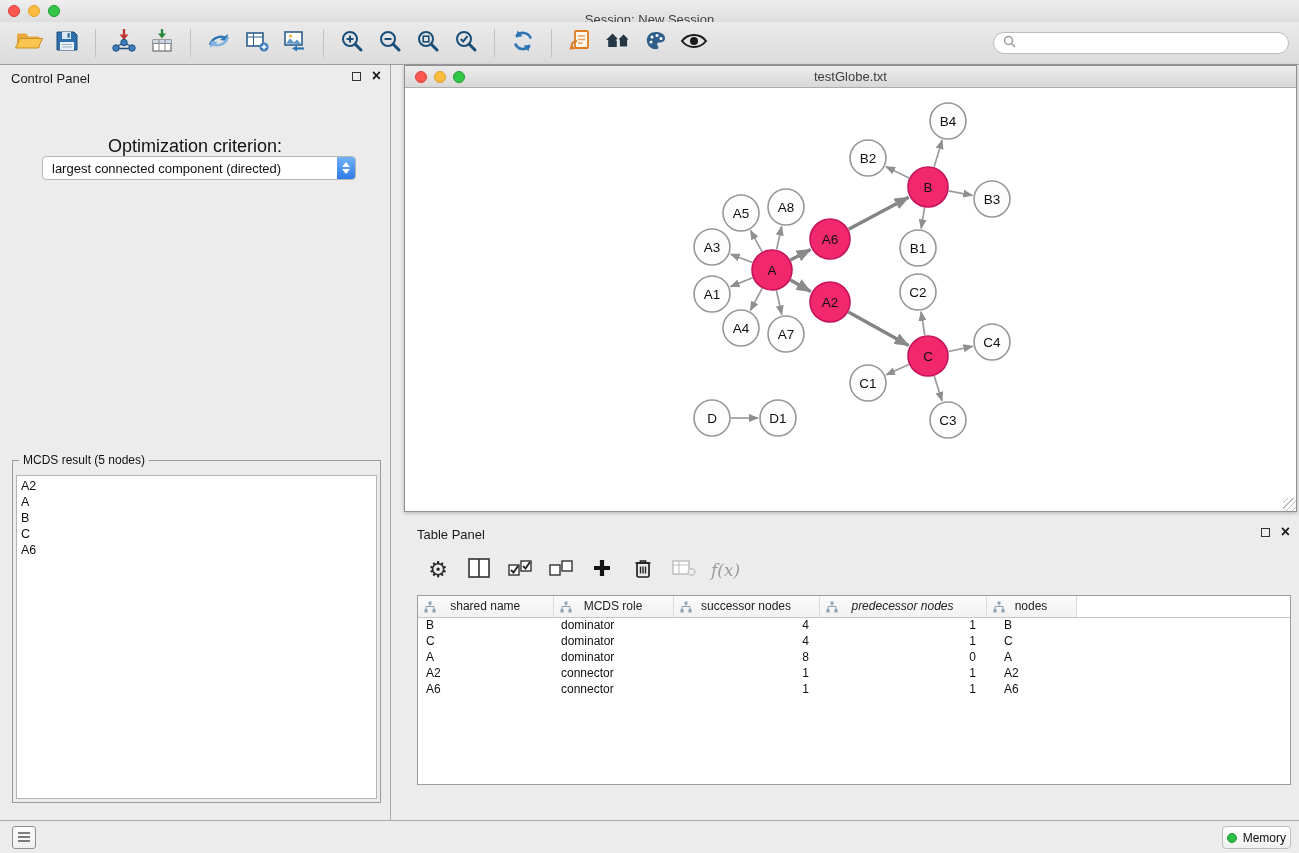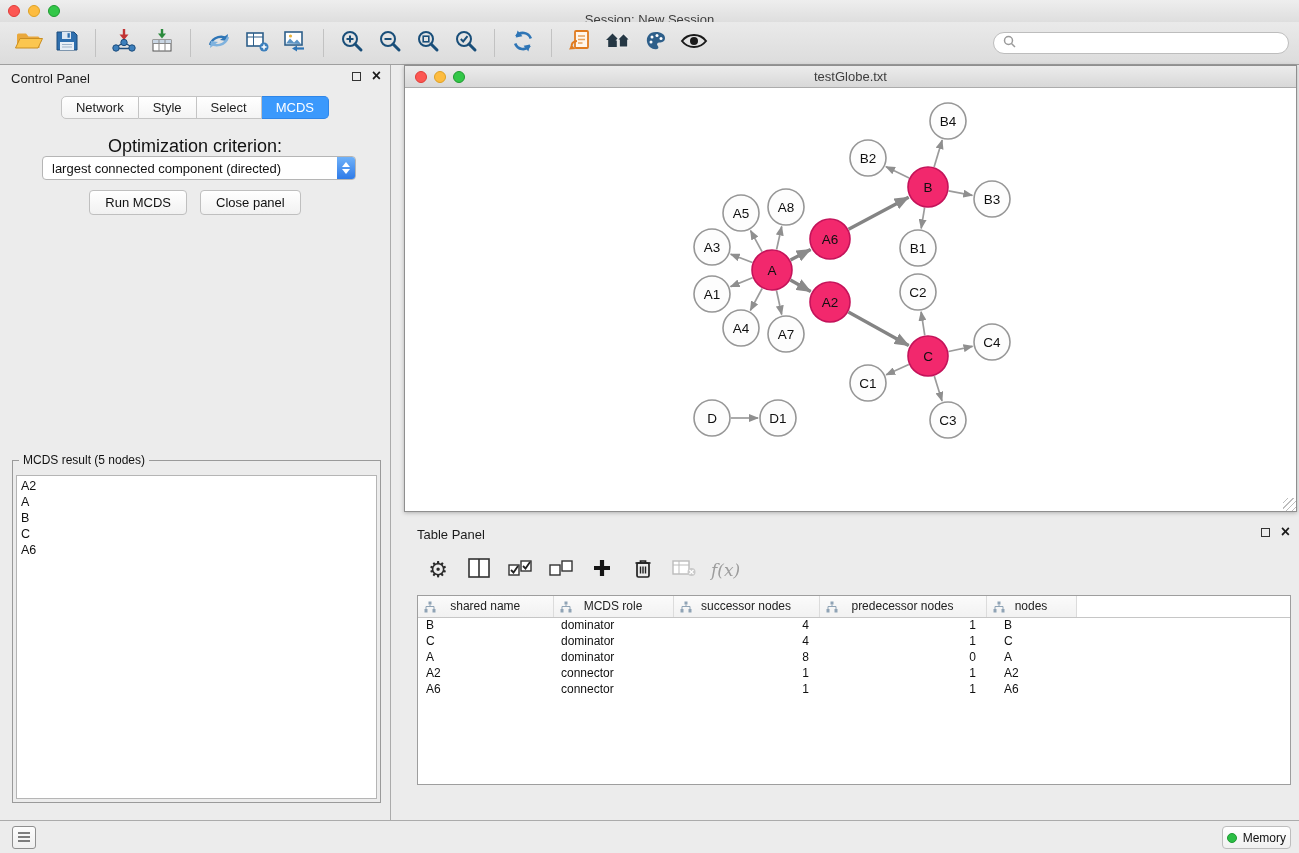--- a/index.html
+++ b/index.html
@@ -243,37 +243,27 @@
     <input type="text" placeholder="" style="">
   </div>
 </div>
 
 <div class="control-panel">
   <div class="panel-title">Control Panel</div>
   <div class="panel-controls">
     <span class="float-icon"></span>
     <span class="close-icon">×</span>
   </div>
-  <div class="seg-tabs cp-tabs">
-      <div class="seg-tab">Network</div>
-      <div class="seg-tab">Style</div>
-      <div class="seg-tab">Select</div>
-      <div class="seg-tab active">MCDS</div>
-    </div>
   <div class="opt-label">Optimization criterion:</div>
   <div class="dropdown">
     <span class="dropdown-text">largest connected component (directed)</span>
     <span class="dropdown-stepper">
         <span class="arr-up"></span>
         <span class="arr-down"></span>
       </span>
-  </div>
-  <div class="cp-buttons">
-    <button class="btn">Run MCDS</button>
-    <button class="btn">Close panel</button>
   </div>
   <fieldset class="result-fieldset">
     <legend>MCDS result (5 nodes)</legend>
     <div class="result-list">
         <div class="list-item">A2</div>
         <div class="list-item">A</div>
         <div class="list-item">B</div>
         <div class="list-item">C</div>
         <div class="list-item">A6</div>
       </div>
@@ -477,21 +467,21 @@
                   <path d="M6 3.5v2M2 8v-2.5h8V8" stroke="#8FA3B5" fill="none"></path>
                   <rect x="0.5" y="8" width="3" height="3.5" fill="#8FA3B5"></rect>
                   <rect x="8.5" y="8" width="3" height="3.5" fill="#8FA3B5"></rect>
                 </svg></span><span>MCDS role</span></th>
             <th style="width: 146px;"><span class="colicon"><svg width="12" height="12" viewBox="0 0 12 12">
                   <rect x="4.5" y="0.5" width="3" height="3" fill="#8FA3B5"></rect>
                   <path d="M6 3.5v2M2 8v-2.5h8V8" stroke="#8FA3B5" fill="none"></path>
                   <rect x="0.5" y="8" width="3" height="3.5" fill="#8FA3B5"></rect>
                   <rect x="8.5" y="8" width="3" height="3.5" fill="#8FA3B5"></rect>
                 </svg></span><span>successor nodes</span></th>
-            <th style="width: 167px;"><span class="colicon"><svg width="12" height="12" viewBox="0 0 12 12">
+            <th style="width: 167px; font-style: italic;"><span class="colicon"><svg width="12" height="12" viewBox="0 0 12 12">
                   <rect x="4.5" y="0.5" width="3" height="3" fill="#8FA3B5"></rect>
                   <path d="M6 3.5v2M2 8v-2.5h8V8" stroke="#8FA3B5" fill="none"></path>
                   <rect x="0.5" y="8" width="3" height="3.5" fill="#8FA3B5"></rect>
                   <rect x="8.5" y="8" width="3" height="3.5" fill="#8FA3B5"></rect>
                 </svg></span><span>predecessor nodes</span></th>
             <th style="width: 90px;"><span class="colicon"><svg width="12" height="12" viewBox="0 0 12 12">
                   <rect x="4.5" y="0.5" width="3" height="3" fill="#8FA3B5"></rect>
                   <path d="M6 3.5v2M2 8v-2.5h8V8" stroke="#8FA3B5" fill="none"></path>
                   <rect x="0.5" y="8" width="3" height="3.5" fill="#8FA3B5"></rect>
                   <rect x="8.5" y="8" width="3" height="3.5" fill="#8FA3B5"></rect>

